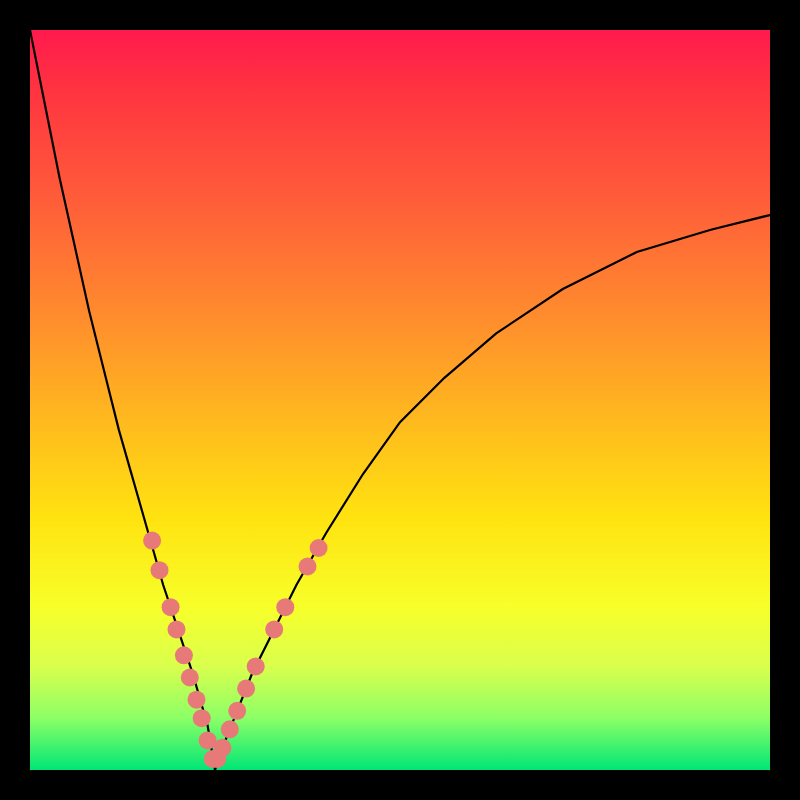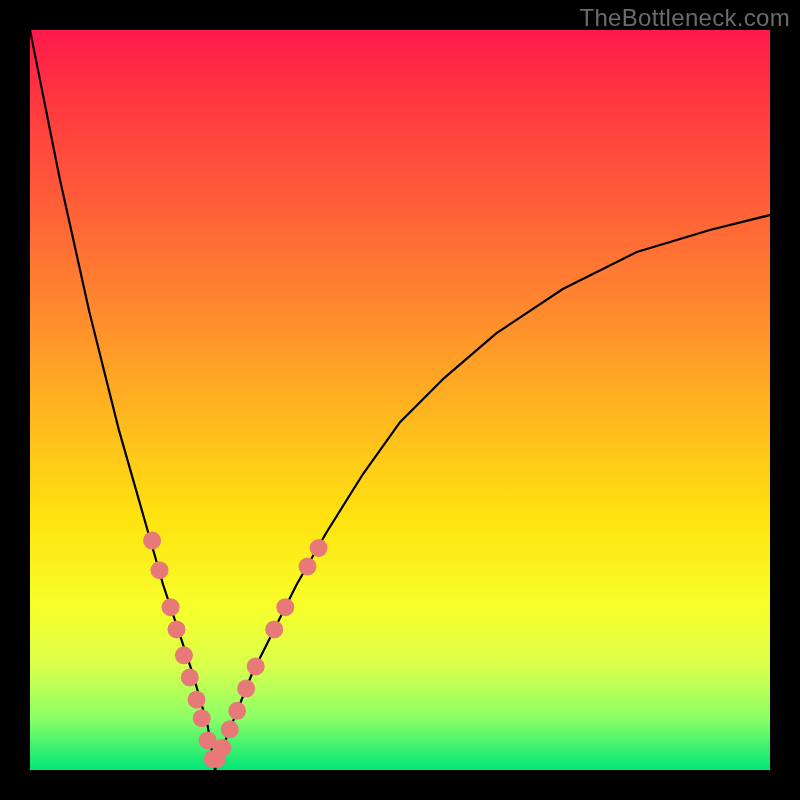--- a/index.html
+++ b/index.html
@@ -91,14 +91,13 @@
           <circle cx="207.2" cy="680.8" r="9" class="bead"></circle>
           <circle cx="216.1" cy="658.6" r="9" class="bead"></circle>
           <circle cx="225.7" cy="636.4" r="9" class="bead"></circle>
           <circle cx="244.2" cy="599.4" r="9" class="bead"></circle>
           <circle cx="255.3" cy="577.2" r="9" class="bead"></circle>
           <circle cx="277.5" cy="536.5" r="9" class="bead"></circle>
           <circle cx="288.6" cy="518.0" r="9" class="bead"></circle>
         </g>
     </svg>
   </div>
-  <div class="watermark">TheBottleneck.com</div>
 </div>
 
 </body></html>

